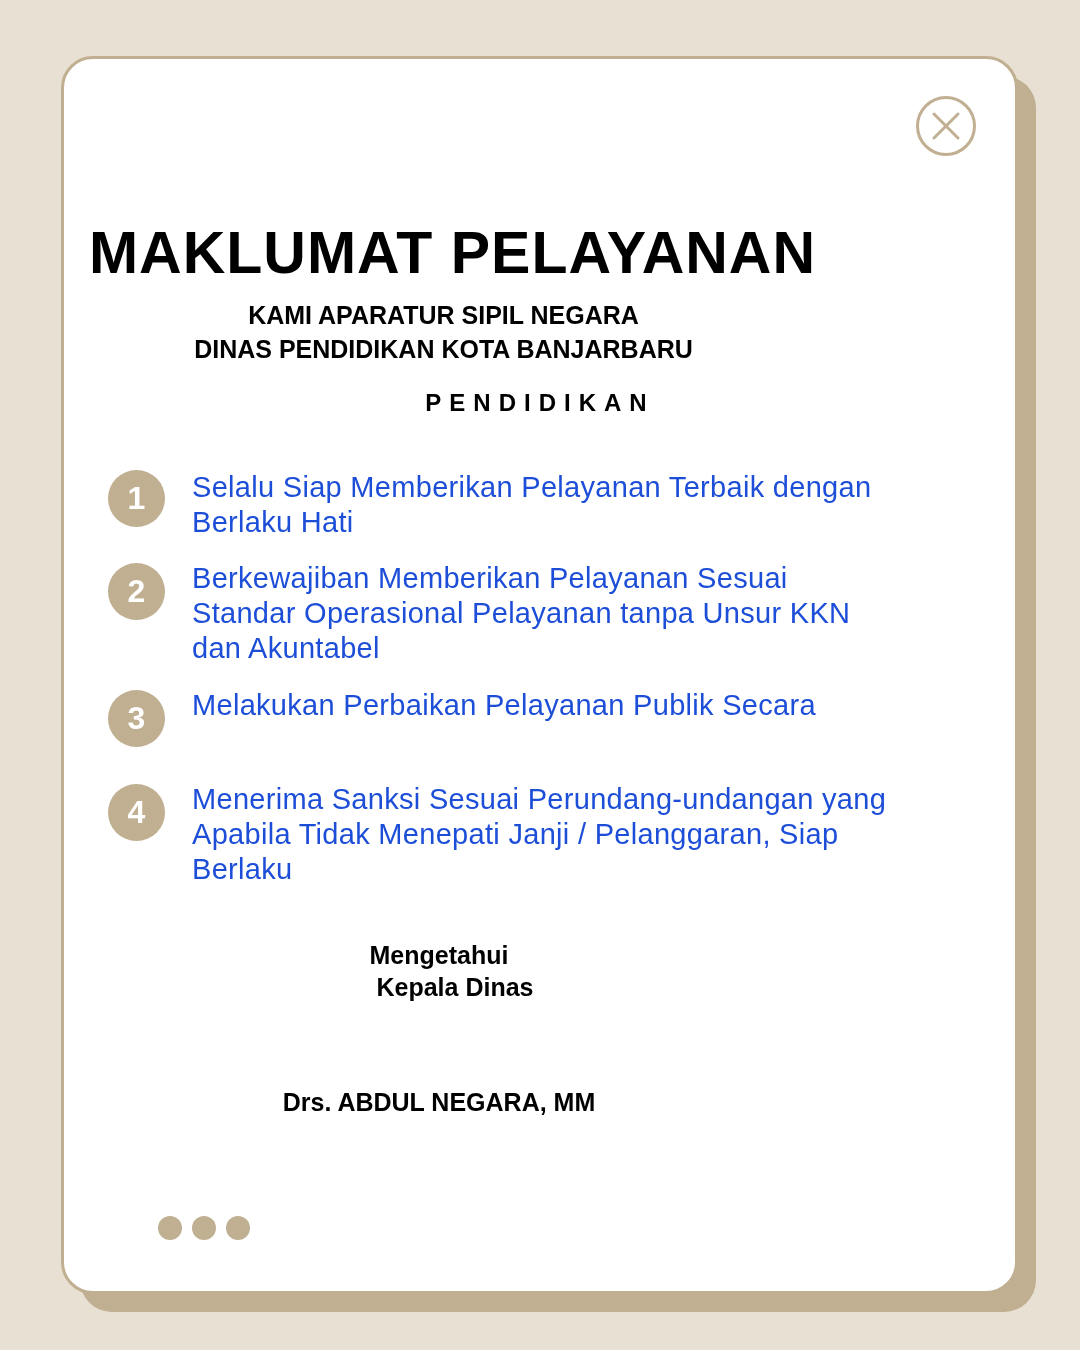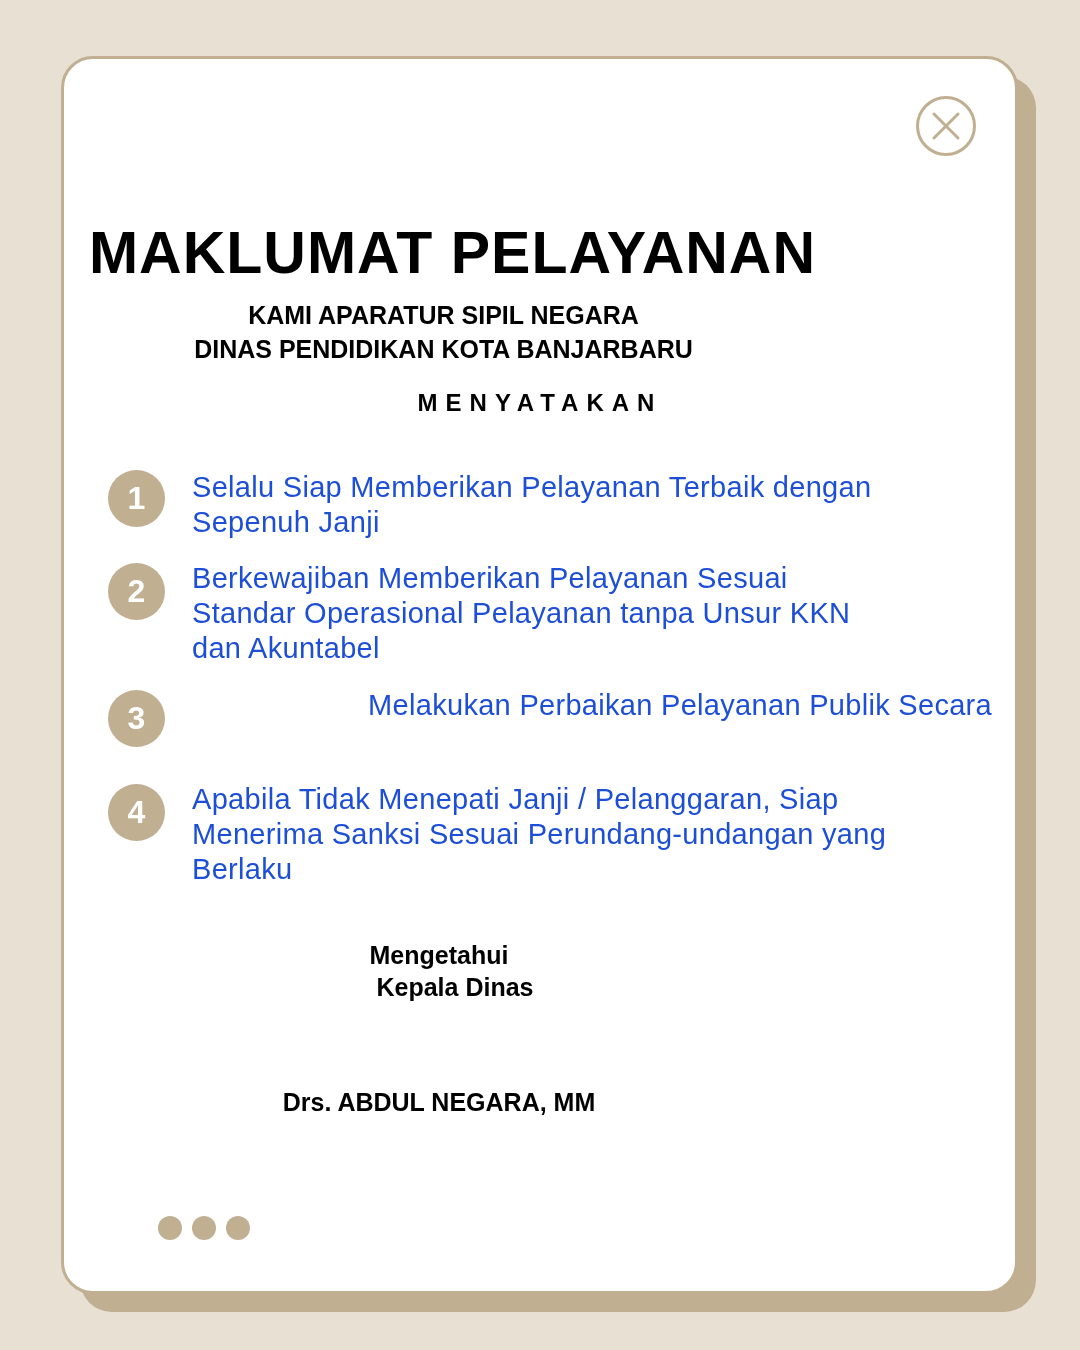--- a/index.html
+++ b/index.html
@@ -152,49 +152,49 @@
   </svg>
 </div>
 
 <div class="title">MAKLUMAT PELAYANAN</div>
 
 <div class="subtitle">
   <div>KAMI APARATUR SIPIL NEGARA</div>
   <div>DINAS PENDIDIKAN KOTA BANJARBARU</div>
 </div>
 
-<div class="declares">MENYATAKAN</div>
+<div class="declares">PENDIDIKAN</div>
 
 <div class="items">
   <div class="item" style="top:2px;">
     <div class="badge">1</div>
     <div class="item-text" style="top:0px;">
       <div>Selalu Siap Memberikan Pelayanan Terbaik dengan</div>
-      <div>Sepenuh Janji</div>
+      <div>Berlaku Hati</div>
     </div>
   </div>
   <div class="item" style="top:95px;">
     <div class="badge">2</div>
     <div class="item-text" style="top:-2px;">
       <div>Berkewajiban Memberikan Pelayanan Sesuai</div>
       <div>Standar Operasional Pelayanan tanpa Unsur KKN</div>
       <div>dan Akuntabel</div>
     </div>
   </div>
   <div class="item" style="top:222px;">
     <div class="badge">3</div>
-    <div class="item-text" style="top:-2px;text-align:right;">
+    <div class="item-text" style="top:-2px;">
       <div>Melakukan Perbaikan Pelayanan Publik Secara</div>
     </div>
   </div>
   <div class="item" style="top:316px;">
     <div class="badge">4</div>
     <div class="item-text" style="top:-2px;">
+      <div>Menerima Sanksi Sesuai Perundang-undangan yang</div>
       <div>Apabila Tidak Menepati Janji / Pelanggaran, Siap</div>
-      <div>Menerima Sanksi Sesuai Perundang-undangan yang</div>
       <div>Berlaku</div>
     </div>
   </div>
 </div>
 
 <div class="sign" style="top:939px;">Mengetahui</div>
 <div class="sign" style="top:971px;padding-left:16px;">Kepala Dinas</div>
 <div class="sign" style="top:1086px;">Drs. ABDUL NEGARA, MM</div>
 
 <div class="dots">

